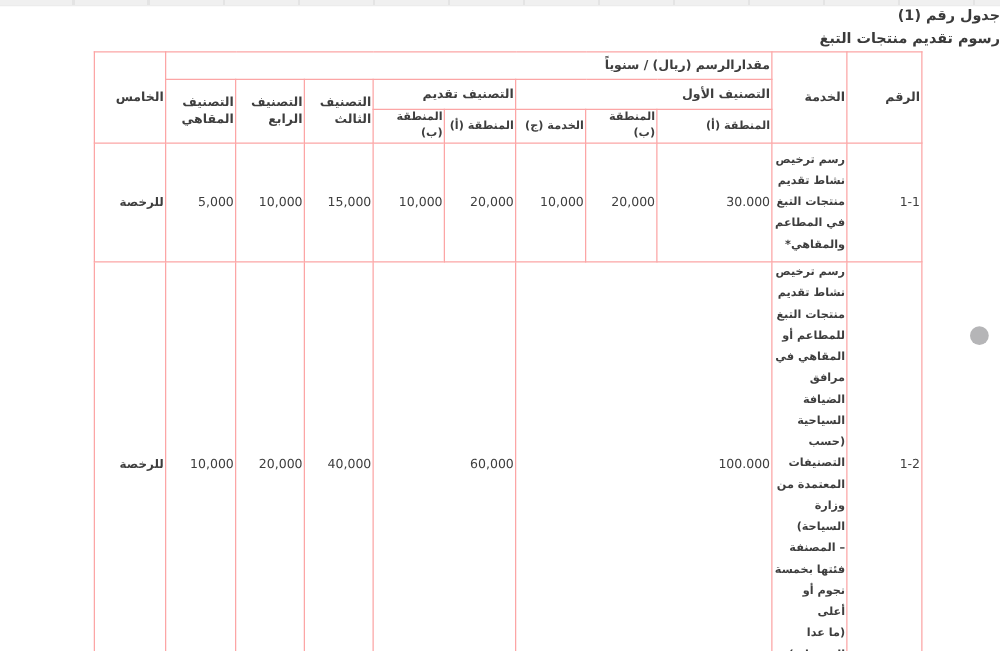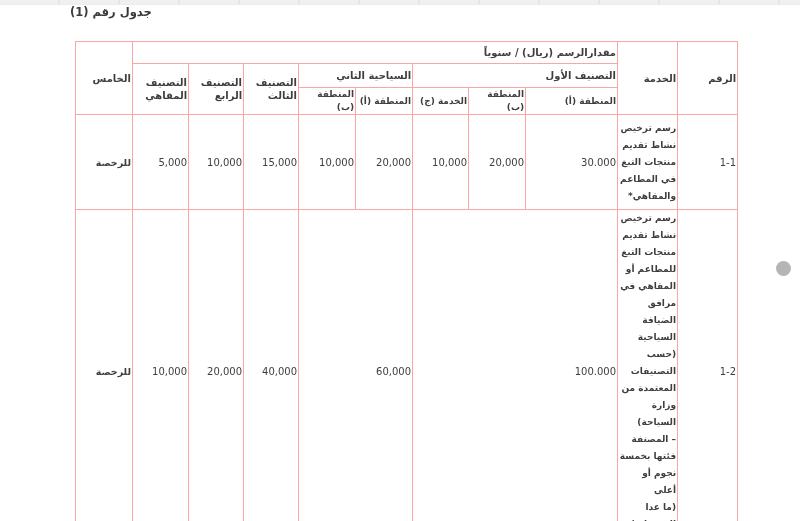--- a/index.html
+++ b/index.html
@@ -7,21 +7,21 @@
     width:800px;height:521px;overflow:hidden;position:relative;
     background:#ffffff;font-family:"DejaVu Sans",sans-serif;color:#3e3e3e;
   }
   .top-strip{
     position:absolute;top:0;left:0;width:800px;height:4px;
     background:repeating-linear-gradient(90deg,#f0f0f0 0 58px,#e4e4e4 58px 60px);
     border-bottom:1px solid #ececec;
   }
   .titles{
     position:absolute;top:3px;left:0;width:800px;box-sizing:border-box;
-    padding-left:70px;text-align:left;direction:rtl;
+    padding-left:70px;text-align:right;direction:rtl;
   }
   .doc-title{font-size:11.5px;font-weight:bold;line-height:18px;color:#3a3a3a;}
   .doc-subtitle{font-size:11.5px;font-weight:bold;line-height:18px;color:#3a3a3a;}
   table.fee{
     position:absolute;left:75px;top:41px;width:662px;
     border-collapse:collapse;table-layout:fixed;direction:rtl;
   }
   table.fee th,table.fee td{
     border:1px solid #fca5a5;text-align:right;vertical-align:middle;
     padding:0 1px;overflow:hidden;
@@ -39,20 +39,21 @@
     border-radius:50%;background:#b5b5b7;
   }
 </style>
 </head>
 <body>
 
 <div class="top-strip"></div>
 
 <div class="titles">
   <div class="doc-title">جدول رقم (1)</div>
+  <div class="doc-subtitle">رسوم تقديم منتجات التبغ</div>
 </div>
 
 <table class="fee">
   <colgroup>
     <col style="width:60px">
       <col style="width:60px">
       <col style="width:92px">
     <col style="width:57px">
       <col style="width:56px">
       <col style="width:57px">
@@ -64,21 +65,21 @@
   </colgroup>
   <tbody>
       <tr class="hr1">
     <th rowspan="3">الرقم</th>
     <th rowspan="3">الخدمة</th>
     <th colspan="8">مقدارالرسم (ريال) / سنوياً</th>
     <th rowspan="3">الخامس</th>
   </tr>
   <tr class="hr2">
     <th colspan="3">التصنيف الأول</th>
-    <th colspan="2">السياحية الثاني</th>
+    <th colspan="2">التصنيف تقديم</th>
     <th rowspan="2">التصنيف الثالث</th>
     <th rowspan="2">التصنيف الرابع</th>
     <th rowspan="2">التصنيف المقاهي</th>
   </tr>
   <tr class="hr3">
     <th class="zone">المنطقة (أ)</th>
     <th class="zone">المنطقة (ب)</th>
     <th class="zone">الخدمة (ج)</th>
     <th class="zone">المنطقة (أ)</th>
     <th class="zone">المنطقة (ب)</th>

